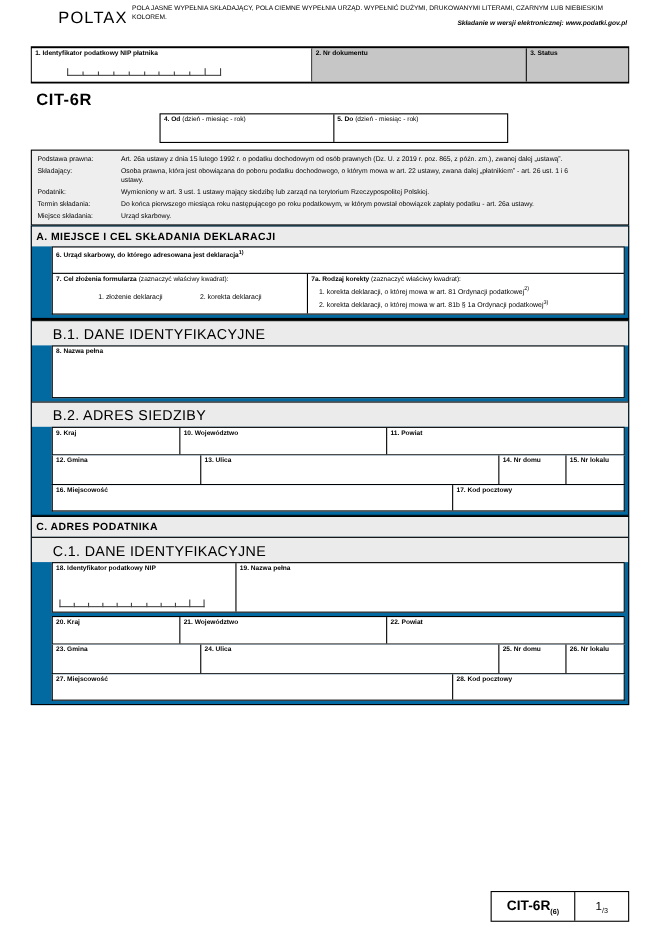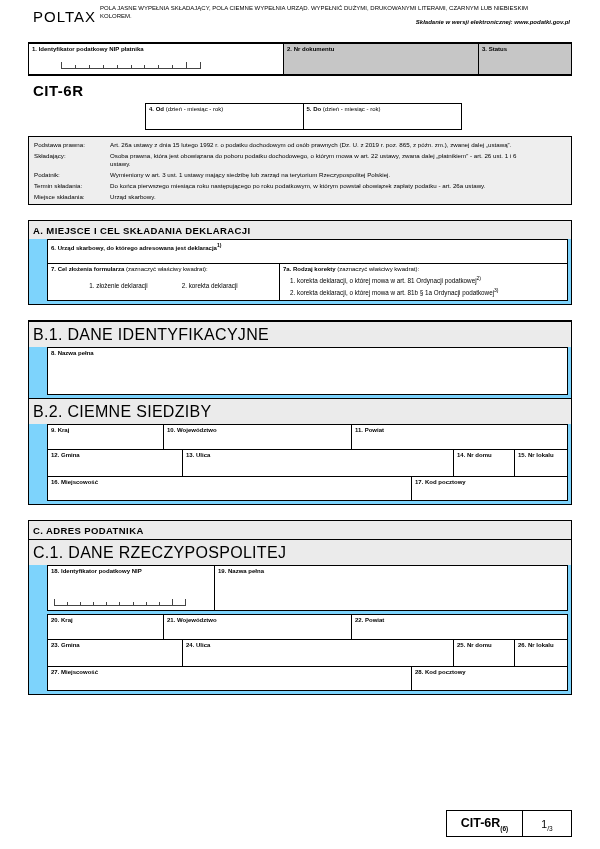--- a/index.html
+++ b/index.html
@@ -1,21 +1,21 @@
 <!DOCTYPE html>
 <html><head>
 <meta charset="utf-8">
 <style>
   * { box-sizing: border-box; margin: 0; padding: 0; }
   html,body { width:600px; height:849px; background:#fff; }
   body { font-family:"Liberation Sans", sans-serif; color:#000; position:relative; }
   .content { position:absolute; left:28px; top:0; width:544px; }
 
   
-  .top { position:relative; height:42px; }
+  .top { position:relative; height:42px;margin-left:20px; }
   .brand { position:absolute; left:5px; top:8px; font-size:15px; letter-spacing:1px; }
   .instr { position:absolute; left:72px; top:4px; width:460px; font-size:6px; line-height:1.35; }
   .enote { position:absolute; right:2px; top:19px; font-size:6px; font-weight:bold; font-style:italic; }
 
   .idrow { display:flex; border:1px solid #000; border-top:2.5px solid #000; border-bottom:2px solid #000; height:34px; }
   .idcell { position:relative; padding:2px 3px; font-size:6px; font-weight:bold; }
   .idcell1 { width:255px; background:#fff; border-right:1px solid #000; }
   .idcell2 { width:195px; background:#c6c6c6; border-right:1px solid #000; }
   .idcell3 { flex:1; background:#c6c6c6; }
 
@@ -31,23 +31,23 @@
   .period { margin-left:117px; margin-top:4px; width:317px; height:27px; display:flex; border:1px solid #000; background:#fff; }
   .pcell { width:50%; padding:2px 3px; font-size:6px; }
   .pcell:first-child { border-right:1px solid #000; }
   .b { font-weight:bold; }
 
   .legal { margin-top:6px; border:1px solid #000; background:#eeeeee; padding:4px 5px 3px; font-size:6.2px; }
   .lrow { display:flex; margin-bottom:2.5px; line-height:1.35; }
   .llabel { width:76px; flex:none; }
   .lvalue { width:420px; flex:none; }
 
-  .section { border:1.5px solid #000; margin-top:15px; background:#7dd3fc; }
+  .section { border:1.5px solid #000; margin-top:0; background:#0369a1; }
   .sec-h { font-weight:bold; font-size:9.5px; letter-spacing:0.4px; padding:4px 4px 3px; background:#ebebeb; }
-  .sub-h { font-size:16px; letter-spacing:0.3px; padding:4px 4px 3px; border-top:1.5px solid #000; background:#ebebeb; }
+  .sub-h { font-size:13px; letter-spacing:0.3px; padding:4px 19px 3px; border-top:1.5px solid #000; background:#ebebeb; }
   .sec-body { padding:0 3px 3px 18px; }
   .fieldbox { background:#fff; border:1px solid #000; position:relative; }
   .flabel { display:block; font-size:6px; font-weight:bold; padding:2px 3px 0; }
   .fhint { font-weight:normal; }
   sup { font-size:5px; }
 
   .f6 { height:25px; }
   .row7 { display:flex; border:1px solid #000; border-top:none; background:#fff; height:37px; }
   .c7 { width:232px; border-right:1px solid #000; position:relative; }
   .c7a { flex:1; }
@@ -169,21 +169,21 @@
     </div>
   </div>
 
   <div class="section">
     <div class="sub-h">B.1. DANE IDENTYFIKACYJNE</div>
     <div class="sec-body">
       <div class="fieldbox f8">
         <span class="flabel">8. Nazwa pełna</span>
       </div>
     </div>
-    <div class="sub-h">B.2. CIEMNE SIEDZIBY</div>
+    <div class="sub-h">B.2. ADRES SIEDZIBY</div>
     <div class="sec-body">
       <div class="grid-row r1">
         <div class="gcell w-kraj">
             <span class="flabel">9. Kraj</span>
           </div>
         <div class="gcell w-woj">
             <span class="flabel">10. Województwo</span>
           </div>
         <div class="gcell">
             <span class="flabel">11. Powiat</span>
@@ -209,21 +209,21 @@
           </div>
         <div class="gcell">
             <span class="flabel">17. Kod pocztowy</span>
           </div>
       </div>
     </div>
   </div>
 
   <div class="section">
     <div class="sec-h" style="border-top:none">C. ADRES PODATNIKA</div>
-    <div class="sub-h">C.1. DANE RZECZYPOSPOLITEJ</div>
+    <div class="sub-h">C.1. DANE IDENTYFIKACYJNE</div>
     <div class="sec-body">
       <div class="rowc1">
         <div class="c18">
           <span class="flabel">18. Identyfikator podatkowy NIP</span>
           <span class="comb comb18">
               <i></i>
               <i></i>
               <i></i>
               <i></i>
               <i></i>

